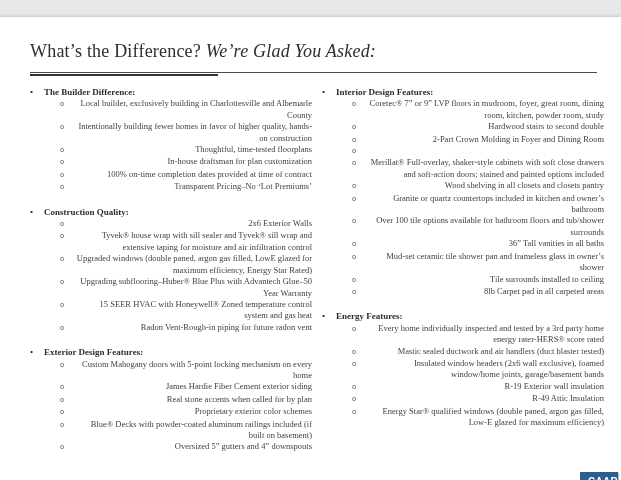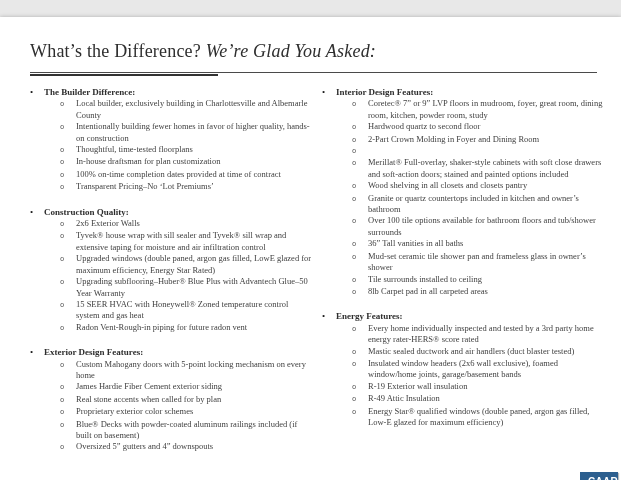--- a/index.html
+++ b/index.html
@@ -23,21 +23,21 @@
   .col{position:absolute;top:70px;font-size:8.5px;line-height:11.4px;}
   .col-left{left:30px;width:282px;}
   .col-right{left:322px;width:282px;}
   .section{margin-bottom:13px;}
   .sec-head{display:flex;align-items:baseline;}
   .bullet{width:14px;flex:0 0 14px;font-size:9px;color:#1a1a1a;}
   .head{font-weight:bold;color:#2e2e2e;font-size:9px;}
   ul.items{list-style:none;margin:0;padding:0 0 0 30px;}
   ul.items li{display:flex;align-items:baseline;}
   .sub-bullet{width:16px;flex:0 0 16px;font-size:7px;color:#4a4a4a;font-family:"Liberation Mono",monospace;}
-  .item-text{flex:1;}
+  .item-text{flex:1;text-align:right;}
   .footer{
     position:absolute;left:0;right:0;bottom:10px;
     text-align:left;font-size:7px;line-height:9.5px;color:#3f3f3f;
   }
   .caar-logo{
     position:absolute;right:3px;bottom:3px;
     width:38px;height:19px;
     display:flex;align-items:center;justify-content:flex-end;
     font-family:"Liberation Sans",sans-serif;
     font-weight:bold;font-size:10px;letter-spacing:.3px;
@@ -159,21 +159,21 @@
           <span class="bullet">•</span>
           <span class="head">Interior Design Features:</span>
         </div>
         <ul class="items">
           <li>
             <span class="sub-bullet">o</span>
             <span class="item-text">Coretec® 7” or 9” LVP floors in mudroom, foyer, great room, dining room, kitchen, powder room, study</span>
           </li>
           <li>
             <span class="sub-bullet">o</span>
-            <span class="item-text">Hardwood quartz to second floor</span>
+            <span class="item-text">Hardwood stairs to second double</span>
           </li>
           <li>
             <span class="sub-bullet">o</span>
             <span class="item-text">2-Part Crown Molding in Foyer and Dining Room</span>
           </li>
           <li>
             <span class="sub-bullet">o</span>
           </li>
           <li>
             <span class="sub-bullet">o</span>

